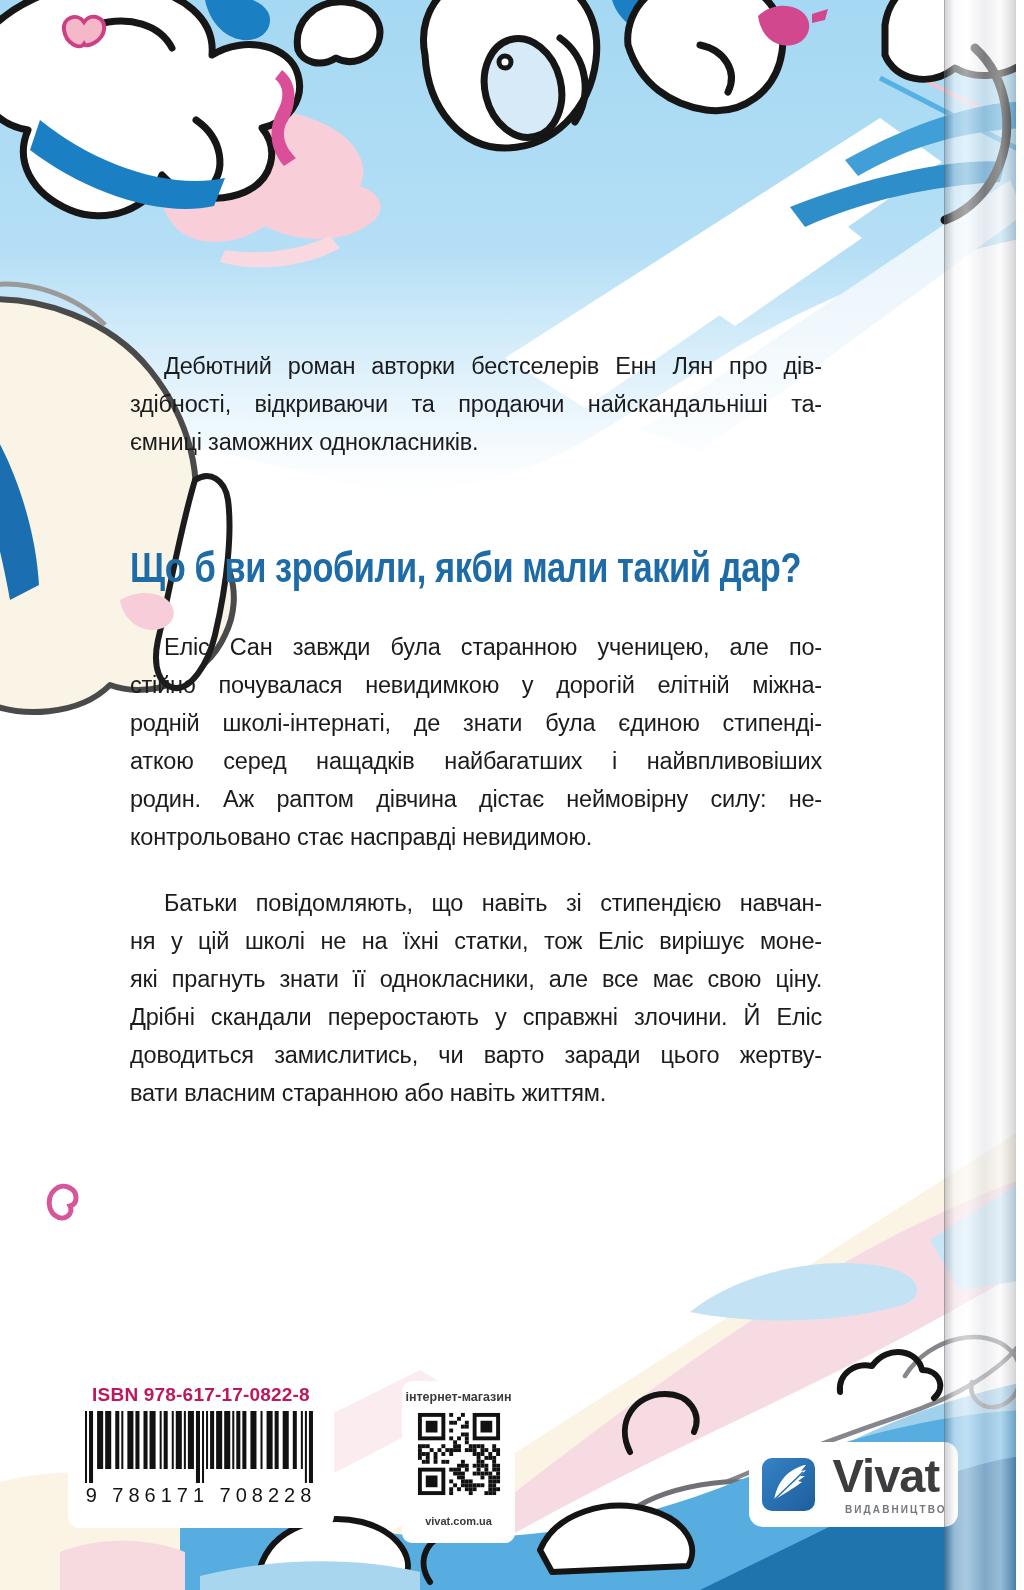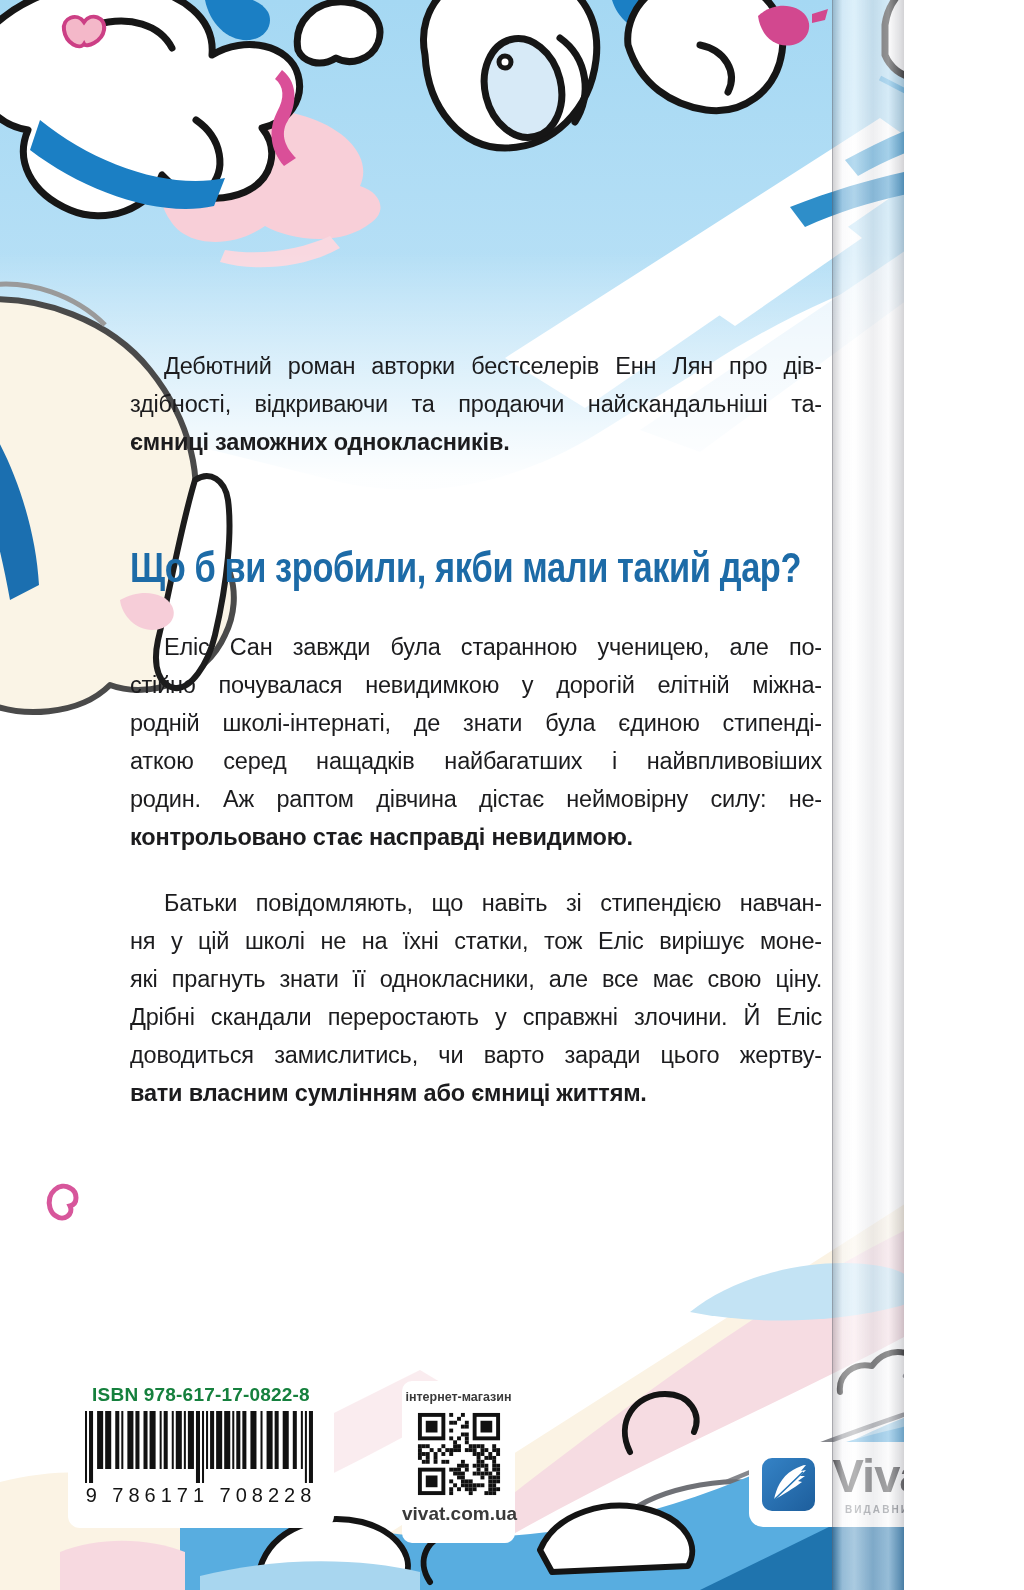--- a/index.html
+++ b/index.html
@@ -1,40 +1,40 @@
 <!DOCTYPE html>
 <html><head>
 <meta charset="utf-8">
 <style>
   html,body{margin:0;padding:0;}
-  .book{position:relative;width:904px;height:1590px;overflow:hidden;background:#ffffff;
+  .book{position:relative;width:1016px;height:1590px;overflow:hidden;background:#ffffff;
         font-family:"Liberation Sans", sans-serif;}
   .art{position:absolute;left:0;z-index:1;pointer-events:none;}
   
   .blurb{position:absolute;left:130px;width:692px;z-index:5;color:#1c1c1e;}
   .para .line{font-size:23.5px;line-height:38px;letter-spacing:-0.2px;
               text-align:justify;text-align-last:justify;white-space:normal;}
-  .para .line.end{text-align-last:left;font-weight:bold;}
+  .para .line.end{text-align-last:left;}
   .para .line.indent{text-indent:34px;}
   #para1{top:347px;}
   #heading{top:543px;height:56px;}
   #heading .h-inner{display:inline-block;transform:scaleX(0.8);transform-origin:left center;
      font-size:43px;font-weight:600;letter-spacing:-0.5px;color:#1d6ba7;white-space:nowrap;}
   #para2{top:628px;}
   #para3{top:884px;}
   
   .panel{position:absolute;background:#ffffff;z-index:10;}
   .isbn-panel{left:68px;top:1374px;width:266px;height:154px;border-radius:12px;text-align:center;}
-  .isbn-label{margin-top:10px;font-size:19px;font-weight:600;letter-spacing:0.2px;color:#15803d;}
+  .isbn-label{margin-top:10px;font-size:19px;font-weight:600;letter-spacing:0.2px;color:#be185d;}
   #barcode-svg{display:block;margin:5px auto 0 auto;}
   .barcode-digits{margin-top:-1px;font-size:20px;letter-spacing:5px;color:#141414;white-space:nowrap;}
   .qr-panel{left:402px;top:1381px;width:113px;height:162px;border-radius:10px;text-align:center;}
   .qr-top{margin-top:9px;font-size:12.5px;font-weight:600;color:#3a3a3a;}
   #qr-svg{display:block;margin:7px auto 0 auto;}
-  .qr-bottom{margin-top:6px;font-size:19px;font-weight:600;color:#3a3a3a;}
+  .qr-bottom{margin-top:18px;font-size:11px;font-weight:600;color:#3a3a3a;}
   .logo-panel{left:749px;top:1442px;width:209px;height:85px;border-radius:14px;
               display:flex;align-items:center;padding:0;}
   .logo-icon{width:53px;height:53px;margin-left:13px;flex:0 0 auto;}
   .logo-texts{margin-left:10px;display:flex;flex-direction:column;align-items:center;}
   .logo-name{font-size:47px;line-height:44px;font-weight:600;letter-spacing:-1px;color:#3d3d3f;}
   .logo-sub{margin-top:6px;font-size:10px;letter-spacing:2.1px;color:#74787e;font-weight:600;padding-left:20px;}
   
   .page-edge{position:absolute;top:0;right:0;width:71px;height:1590px;z-index:40;pointer-events:none;
      border-left:1px solid rgba(70,70,80,0.30);
      background:linear-gradient(90deg,
@@ -180,21 +180,21 @@
     <div class="line">родин. Аж раптом дівчина дістає неймовірну силу: не-</div>
     <div class="line end">контрольовано стає насправді невидимою.</div>
   </div>
 
   <div class="blurb para" id="para3" style="position:absolute;">
     <div class="line indent">Батьки повідомляють, що навіть зі стипендією навчан-</div>
     <div class="line">ня у цій школі не на їхні статки, тож Еліс вирішує моне-</div>
     <div class="line">які прагнуть знати її однокласники, але все має свою ціну.</div>
     <div class="line">Дрібні скандали переростають у справжні злочини. Й Еліс</div>
     <div class="line">доводиться замислитись, чи варто заради цього жертву-</div>
-    <div class="line end">вати власним сумлінням або ємниці життям.</div>
+    <div class="line end">вати власним старанною або навіть життям.</div>
   </div>
 
   <div class="panel isbn-panel">
     <div class="isbn-label">ISBN 978-617-17-0822-8</div>
     <svg id="barcode-svg" width="232" height="74" viewBox="0 0 232 74">
         <rect x="0.00" y="0" width="2.02" height="72" fill="#111"></rect>
         <rect x="4.03" y="0" width="4.03" height="72" fill="#111"></rect>
         <rect x="12.10" y="0" width="6.05" height="58" fill="#111"></rect>
         <rect x="20.17" y="0" width="6.05" height="58" fill="#111"></rect>
         <rect x="30.26" y="0" width="4.03" height="58" fill="#111"></rect>

